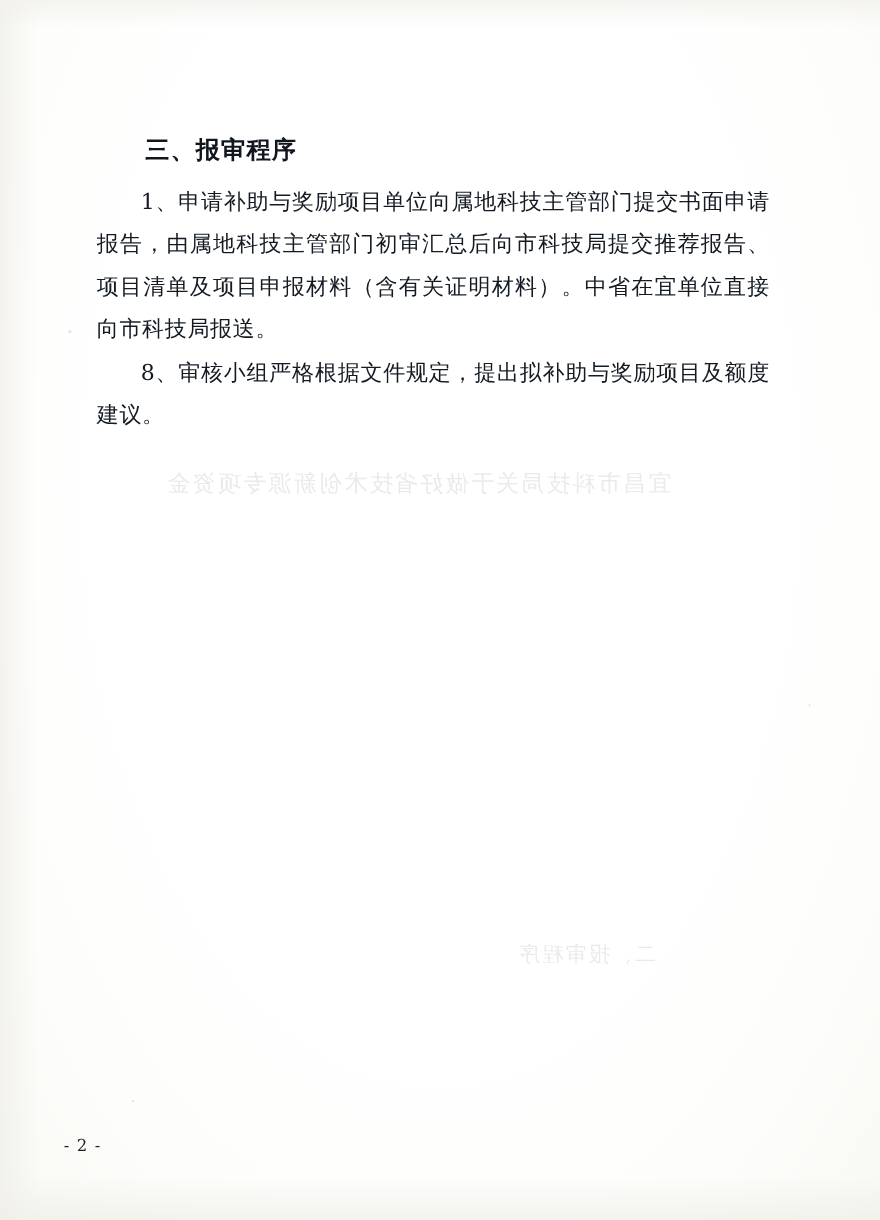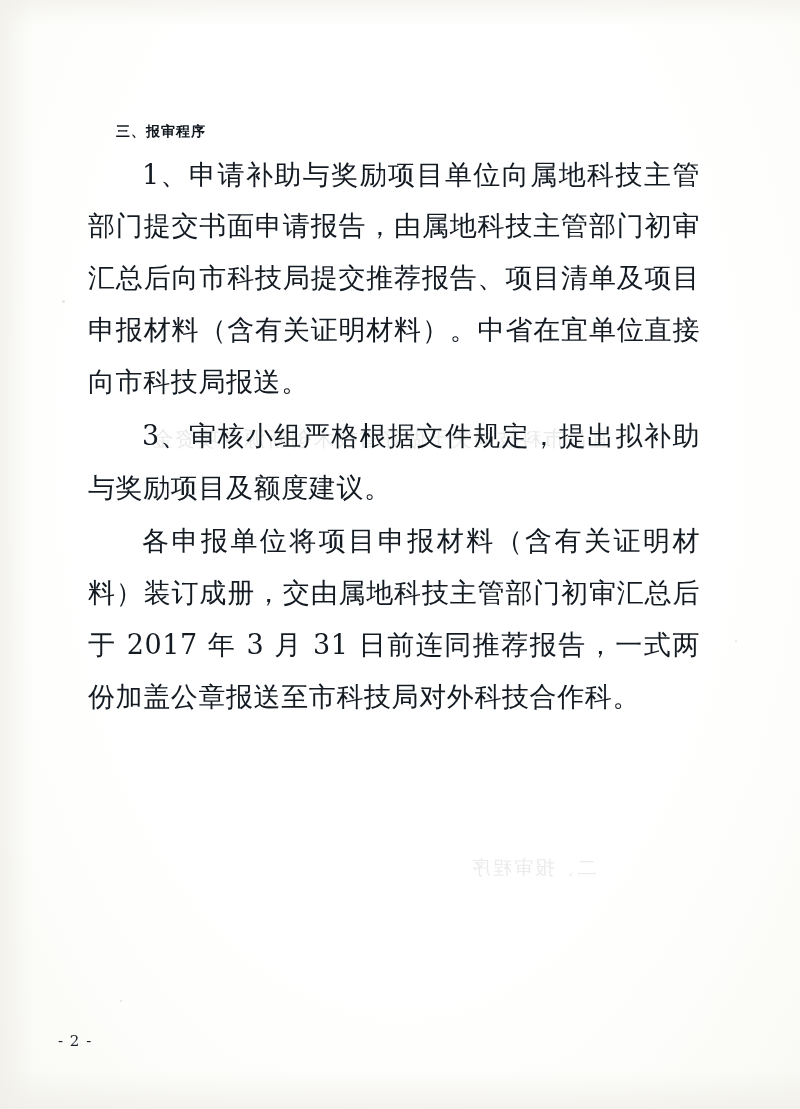--- a/index.html
+++ b/index.html
@@ -44,31 +44,31 @@
     background: linear-gradient(to top, #efeee8, rgba(255,255,255,0));
     opacity: .7;
   }
   .content {
     position: absolute;
     left: 88px;
     top: 118px;
     width: 612px;
   }
   .heading {
-    font-size: 14px;
+    font-size: 22px;
     font-weight: bold;
     line-height: 1.9;
     letter-spacing: 1px;
     text-indent: 2em;
     margin: 0 0 4px 0;
     color: #10161d;
-    font-family: Liberation Sans, sans-serif;
+    font-family: Liberation Mono, monospace;
   }
   .para {
-    font-size: 27px;
+    font-size: 20px;
     line-height: 1.92;
     letter-spacing: 0.6px;
     text-indent: 2em;
     margin: 0 0 2px 0;
     color: #131a22;
     text-align: justify;
     text-justify: inter-ideograph;
   }
   .para.last-of-block {
     margin-bottom: 4px;
@@ -115,21 +115,20 @@
 
   <div class="speck" style="left:62px;  top:300px; width:3px; height:3px;"></div>
   <div class="speck" style="left:735px; top:640px; width:2px; height:2px;"></div>
   <div class="speck" style="left:120px; top:1000px; width:2px; height:2px;"></div>
 
   <div class="content">
 
     <h2 class="heading">三、报审程序</h2>
 
     <p class="para">1、申请补助与奖励项目单位向属地科技主管部门提交书面申请报告，由属地科技主管部门初审汇总后向市科技局提交推荐报告、项目清单及项目申报材料（含有关证明材料）。中省在宜单位直接向市科技局报送。</p>
-    <p class="para">3、审核小组严格根据文件规定，提出拟补助与奖励项目及额度建议。</p>
+    <p class="para">8、审核小组严格根据文件规定，提出拟补助与奖励项目及额度建议。</p>
 
 
-    <p class="para">各申报单位将项目申报材料（含有关证明材料）装订成册，交由属地科技主管部门初审汇总后于 2017 年 3 月 31 日前连同推荐报告，一式两份加盖公章报送至市科技局对外科技合作科。</p>
 
   </div>
 
   <div class="page-number">- 2 -</div>
 </div>
 
 </body></html>

